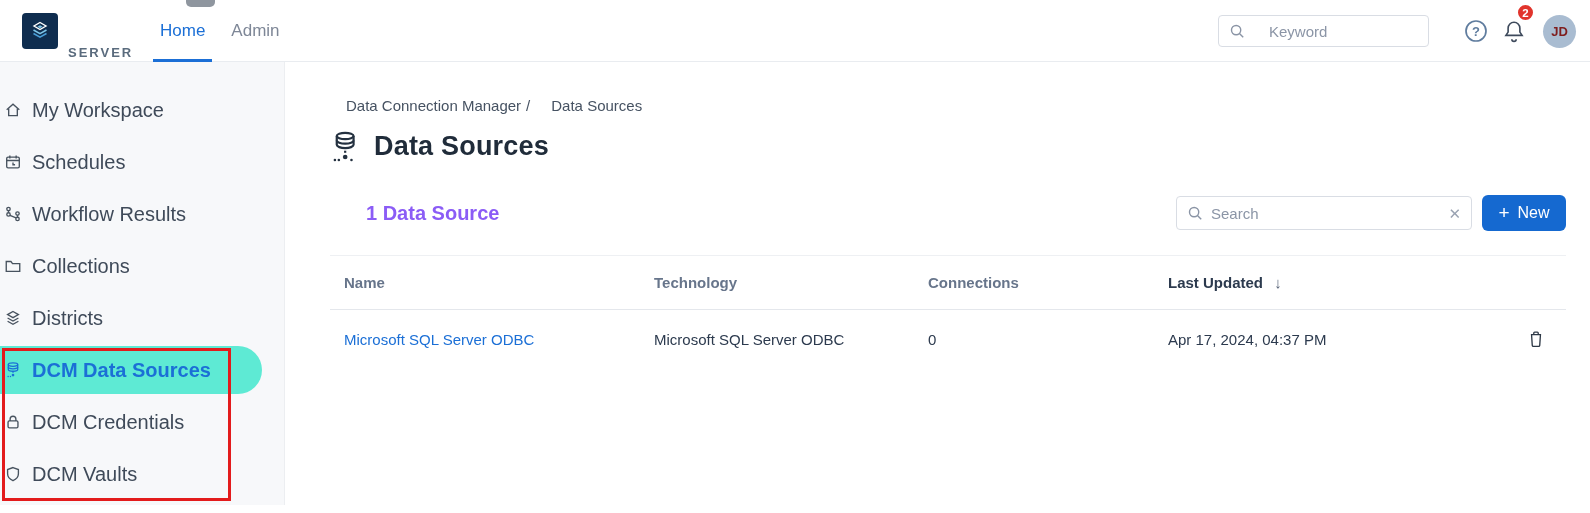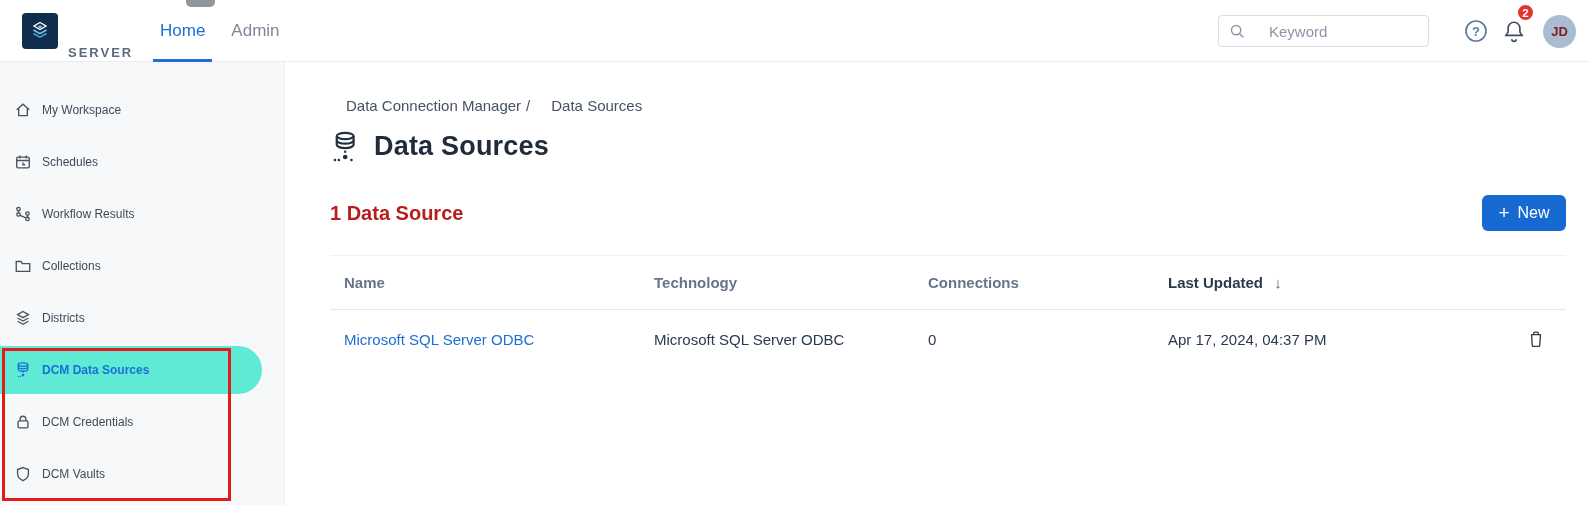--- a/index.html
+++ b/index.html
@@ -38,41 +38,41 @@
            border-radius:10px; background:#e1342c; border:2px solid #fff; color:#fff;
            font-size:11.5px; font-weight:700; display:flex; align-items:center; justify-content:center; z-index:6; }
   .avatar { position:absolute; left:1543px; top:15px; width:33px; height:33px; border-radius:50%;
             background:#a9bcd1; color:#7f1d1d; font-size:13px; font-weight:700;
             display:flex; align-items:center; justify-content:center; cursor:pointer; }
 
   
   .sidebar { position:absolute; left:0; top:62px; width:285px; bottom:8px;
              background:#f7f8fa; border-right:1px solid #eceef1; padding-top:24px; }
   .side-item { height:48px; margin-bottom:4px; display:flex; align-items:center;
-               padding-left:14px; gap:10px; font-size:12px; color:#3f4a59; cursor:pointer; }
+               padding-left:4px; gap:10px; font-size:20px; color:#3f4a59; cursor:pointer; }
   .side-item .s-icon { width:18px; height:18px; color:#48535f; display:flex; flex:none; }
   .side-item .s-icon svg { width:100%; height:100%; }
   .side-item.active { background:#5eead4; width:262px; border-radius:0 24px 24px 0;
                       color:#1b6fd6; font-weight:700; }
   .side-item.active .s-icon { color:#1b6fd6; }
   .red-annotation { position:absolute; left:2px; top:348px; width:229px; height:153px;
                     border:3px solid #e31b1c; z-index:10; pointer-events:none; }
 
   
   .main { position:absolute; left:286px; top:62px; right:0; bottom:0; background:#fff; }
   .breadcrumb { position:absolute; left:44px; top:35px; font-size:15px; color:#465262; }
   .breadcrumb .sep { margin:0 5px; }
   .breadcrumb .crumb { cursor:pointer;margin-left:16px; }
   .title-row { position:absolute; left:44px; top:68px; display:flex; align-items:center; gap:16px; }
   .title-icon { width:28px; height:33px; color:#243140; display:flex; }
   .title-icon svg { width:100%; height:100%; }
   .page-title { font-size:27px; font-weight:700; color:#202c3a; letter-spacing:.2px; }
   .toolbar { position:absolute; left:44px; right:24px; top:133px; height:36px;
              display:flex; align-items:center; }
-  .count { font-size:20px; font-weight:700; color:#b91c1c; }
+  .count { font-size:20px; font-weight:700; color:#8b5cf6;margin-left:36px; }
   .spacer { flex:1; }
   .tbl-search { width:296px; height:34px; border:1px solid #d9dde4; border-radius:4px;
                 display:flex; align-items:center; padding:0 10px; gap:8px; margin-right:10px; background:#fff; }
   .clear-x { color:#9aa3b2; font-size:15px; cursor:pointer; line-height:1; }
   .new-btn { width:84px; height:36px; background:#1569d0; border:none; border-radius:6px;
              color:#fff; font-size:16px; font-family:"Liberation Sans", sans-serif;
              display:flex; align-items:center; justify-content:center; gap:8px; cursor:pointer; }
   .new-btn .plus { font-size:19px; font-weight:400; line-height:1; margin-top:-2px; }
 
   
@@ -253,20 +253,30 @@
         <circle cx="7.6" cy="25.6" r="1.1" fill="currentColor" stroke="none"></circle>
         <circle cx="18.4" cy="25.6" r="1.1" fill="currentColor" stroke="none"></circle>
       </svg>
       </span>
     <span class="page-title">Data Sources</span>
   </div>
 
   <div class="toolbar">
     <span class="count">1 Data Source</span>
     <span class="spacer"></span>
+    <div class="tbl-search">
+      <span style="display:flex;width:16px;height:16px;">
+        <svg viewBox="0 0 18 18" fill="none" stroke="#8a94a5" stroke-width="1.6">
+          <circle cx="8" cy="8" r="5.2"></circle>
+            <path d="M12 12 L16 16"></path>
+        </svg>
+        </span>
+      <input type="text" placeholder="Search" style="">
+      <span class="clear-x">✕</span>
+    </div>
     <button class="new-btn">
       <span class="plus">+</span>
       <span>New</span>
     </button>
   </div>
 
   <div class="table">
     <div class="thead">
       <div class="th th-first">Name</div>
       <div class="th">Technology</div>

